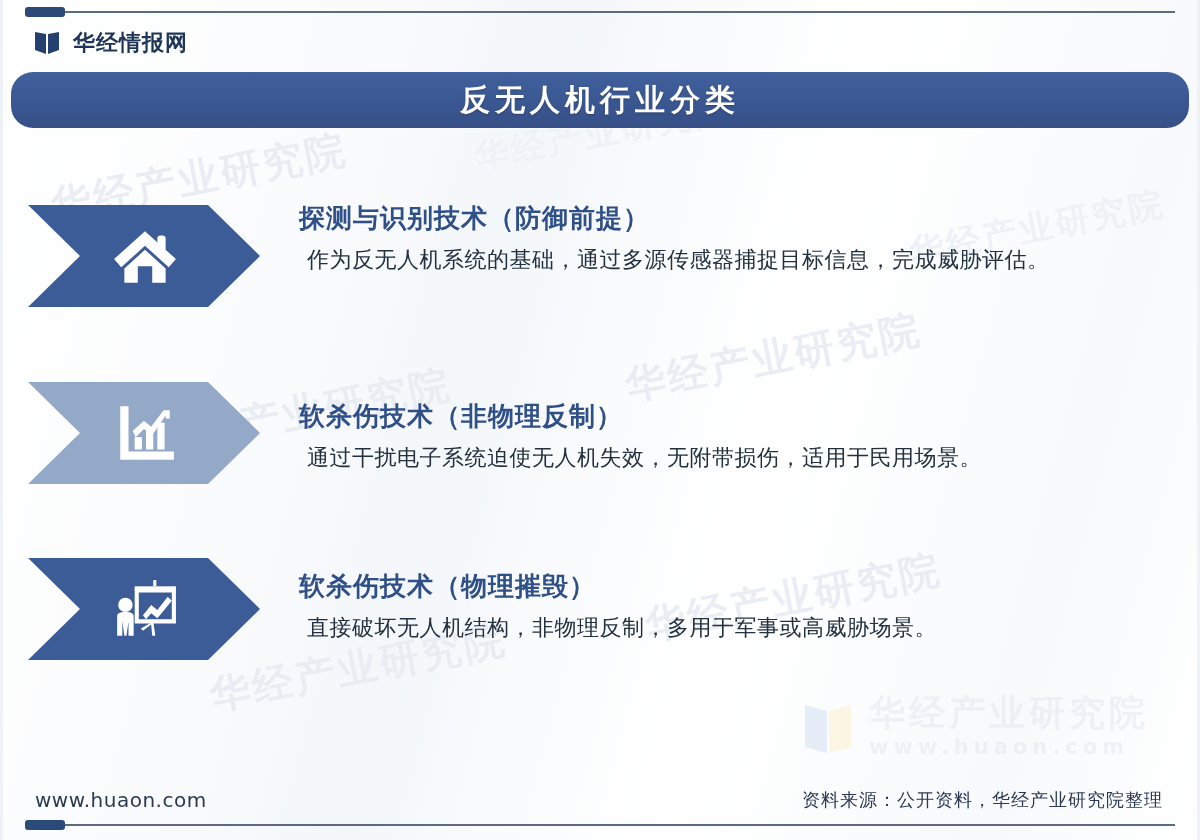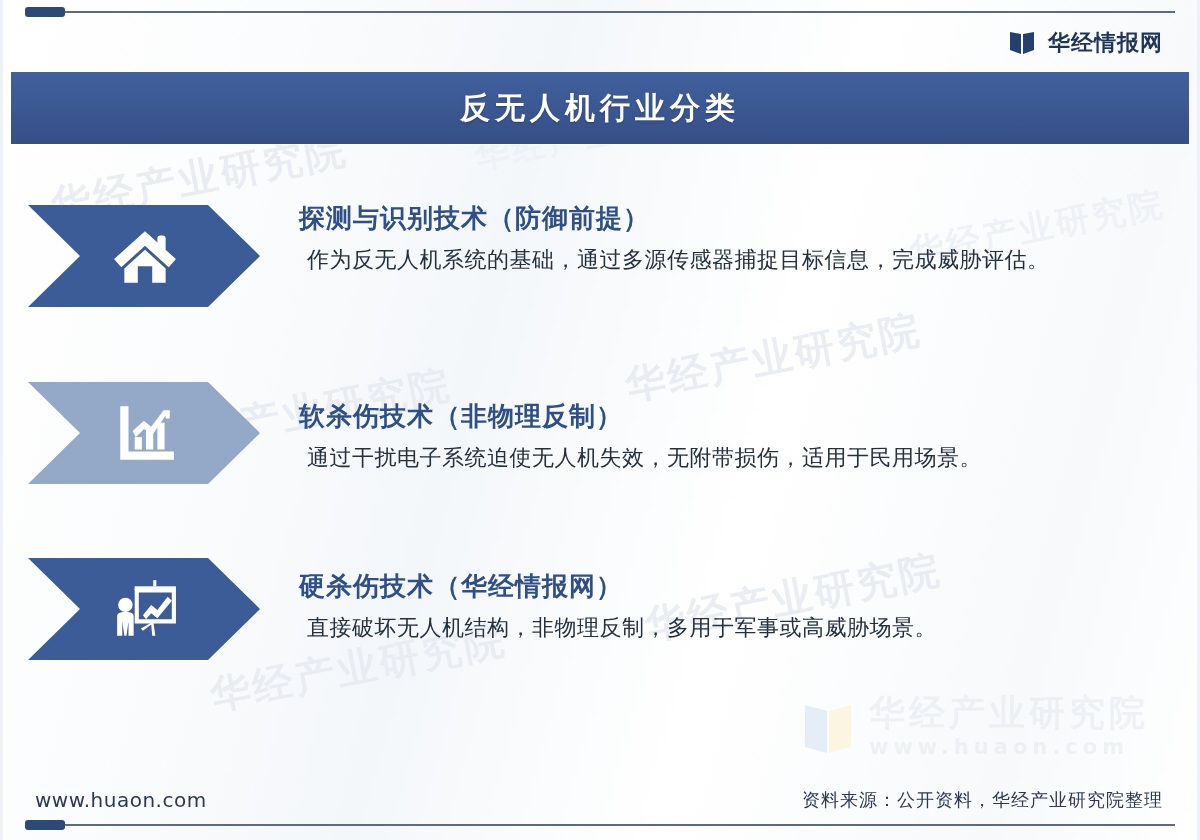--- a/index.html
+++ b/index.html
@@ -46,40 +46,41 @@
     background:#5a6b82;
   }
   .rule.top{top:11px;}
   .rule.bot{top:824px;}
   .rule .tab{
     position:absolute;left:0;top:-4px;width:40px;height:10px;
     background:#2c4a78;border-radius:3px;
   }
   .header{
     position:absolute;left:0;right:0;top:18px;height:50px;
-    display:flex;align-items:center;justify-content:flex-end;
+    display:flex;align-items:center;justify-content:space-between;
     padding:0 34px 0 30px;box-sizing:border-box;
   }
   .brand{display:flex;align-items:center;gap:12px;}
   .brand-mark{width:28px;height:26px;display:block;}
   .brand-name{
     font-size:22px;color:#1f3558;font-weight:700;letter-spacing:1px;
     font-family:"DejaVu Sans",sans-serif;
   }
   .slogan{
     font-size:19px;color:#2b3a52;letter-spacing:2px;
     font-family:"DejaVu Sans",sans-serif;
   }
 
   
   .banner{
-    position:absolute;left:8px;right:8px;top:72px;height:72px;
+    position:absolute;left:8px;right:8px;top:72px;height:56px;
     background:linear-gradient(180deg,#41619c 0%,#3a5792 55%,#364f86 100%);
     display:flex;align-items:center;justify-content:center;
     box-shadow:0 1px 0 rgba(255,255,255,.55);
+    border-radius:22px;
   }
   .banner-title{
     color:#ffffff;font-size:30px;font-weight:700;letter-spacing:5px;
     font-family:"DejaVu Sans",sans-serif;
     text-shadow:0 1px 2px rgba(0,0,0,.25);
   }
 
   
   .rows{position:absolute;left:0;right:0;top:150px;}
   .row{position:relative;height:180px;padding-left:19px;}
@@ -229,21 +230,21 @@
             <rect x="22" y="10" width="40" height="4" fill="#ffffff"></rect>
             <path d="M24 14 L60 14 L60 44 L24 44 Z" fill="none" stroke="#ffffff" stroke-width="4"></path>
             <path d="M30 38 L38 28 L44 33 L54 20 L58 24 L44 41 L38 36 L33 42 Z" fill="#ffffff"></path>
             <path d="M40 44 L42 58 L39 58 L38 47 L30 53 L28 51 Z" fill="#ffffff"></path>
             <circle cx="13" cy="28" r="7" fill="#ffffff"></circle>
             <path d="M5 39 C5 36 8 35 13 35 C18 35 21 36 21 39 L21 58 L16 58 L16 44 L14 58 L12 58 L10 44 L10 58 L5 58 Z" fill="#ffffff"></path>
           </svg>
         </span>
       </div>
       <div class="content">
-        <h2 class="c-title">硬杀伤技术（华经情报网）</h2>
+        <h2 class="c-title">软杀伤技术（物理摧毁）</h2>
         <p class="c-desc">直接破坏无人机结构，非物理反制，多用于军事或高威胁场景。</p>
       </div>
     </div>
 
   </div>
 
   <div class="corner-logo">
     <span class="cl-mark">
       <svg viewBox="0 0 52 56" xmlns="http://www.w3.org/2000/svg">
         <path d="M2 6 L24 12 L24 54 L2 48 Z" fill="#cfe0f2"></path>

